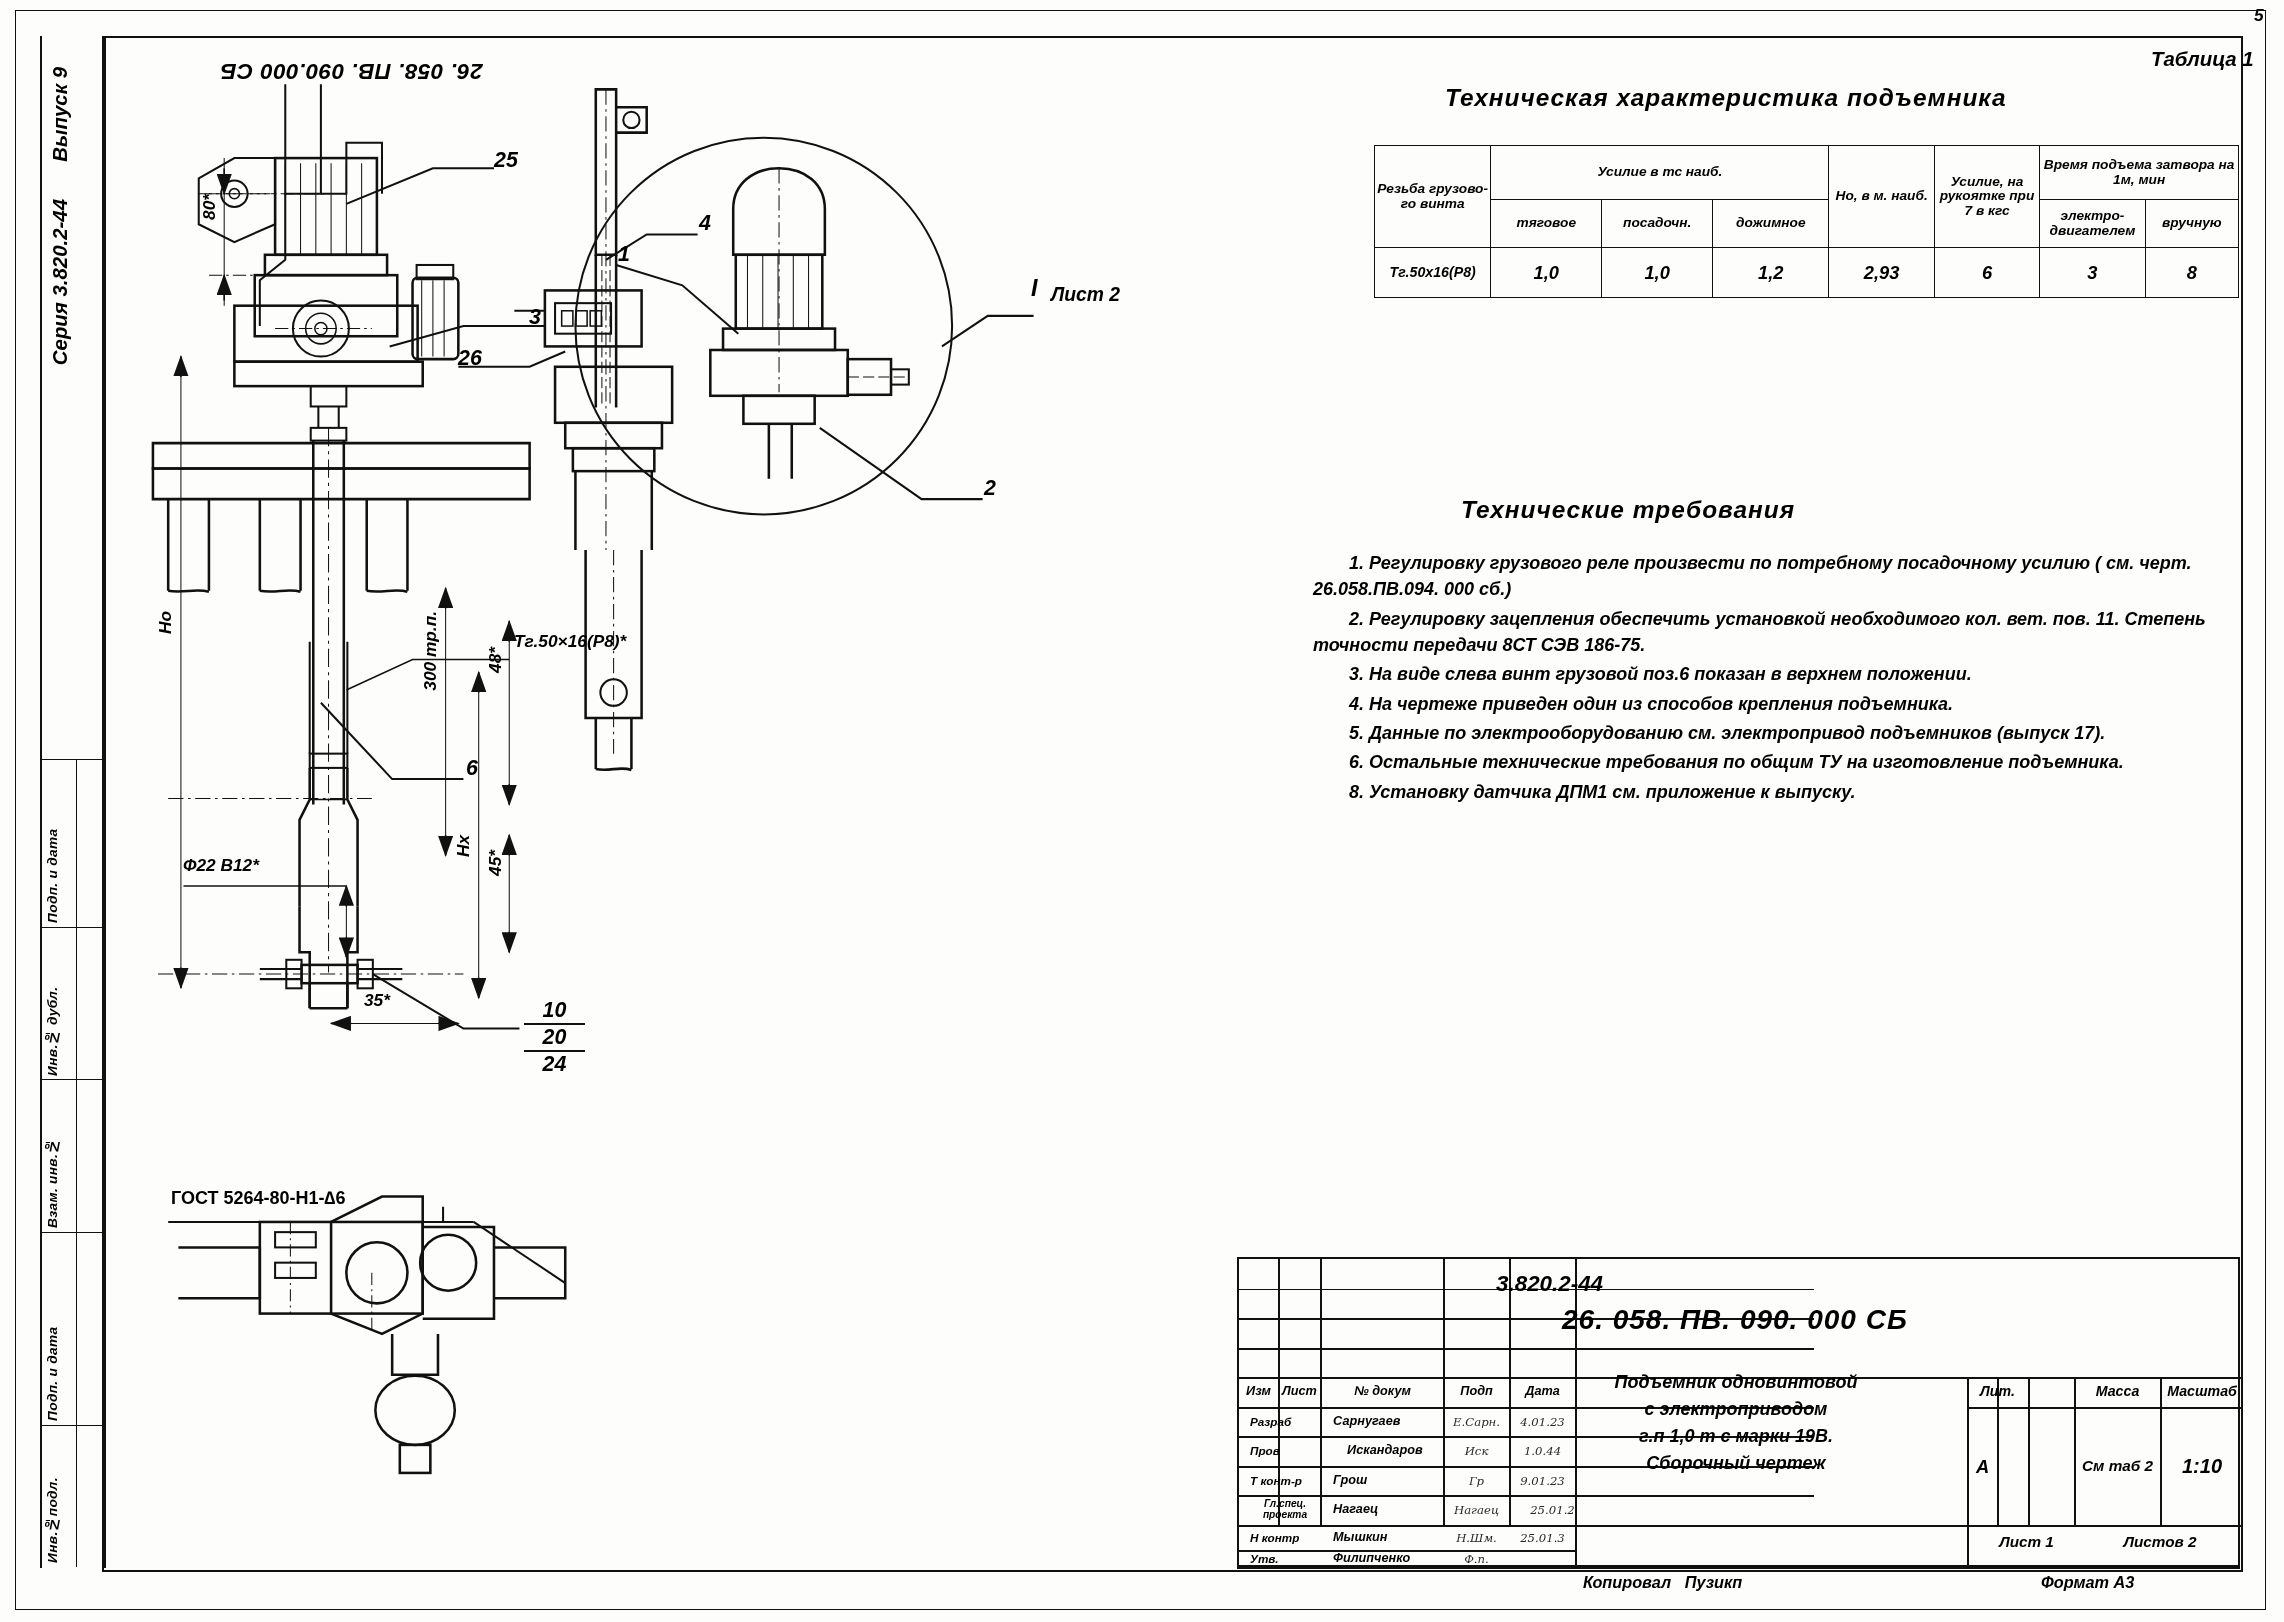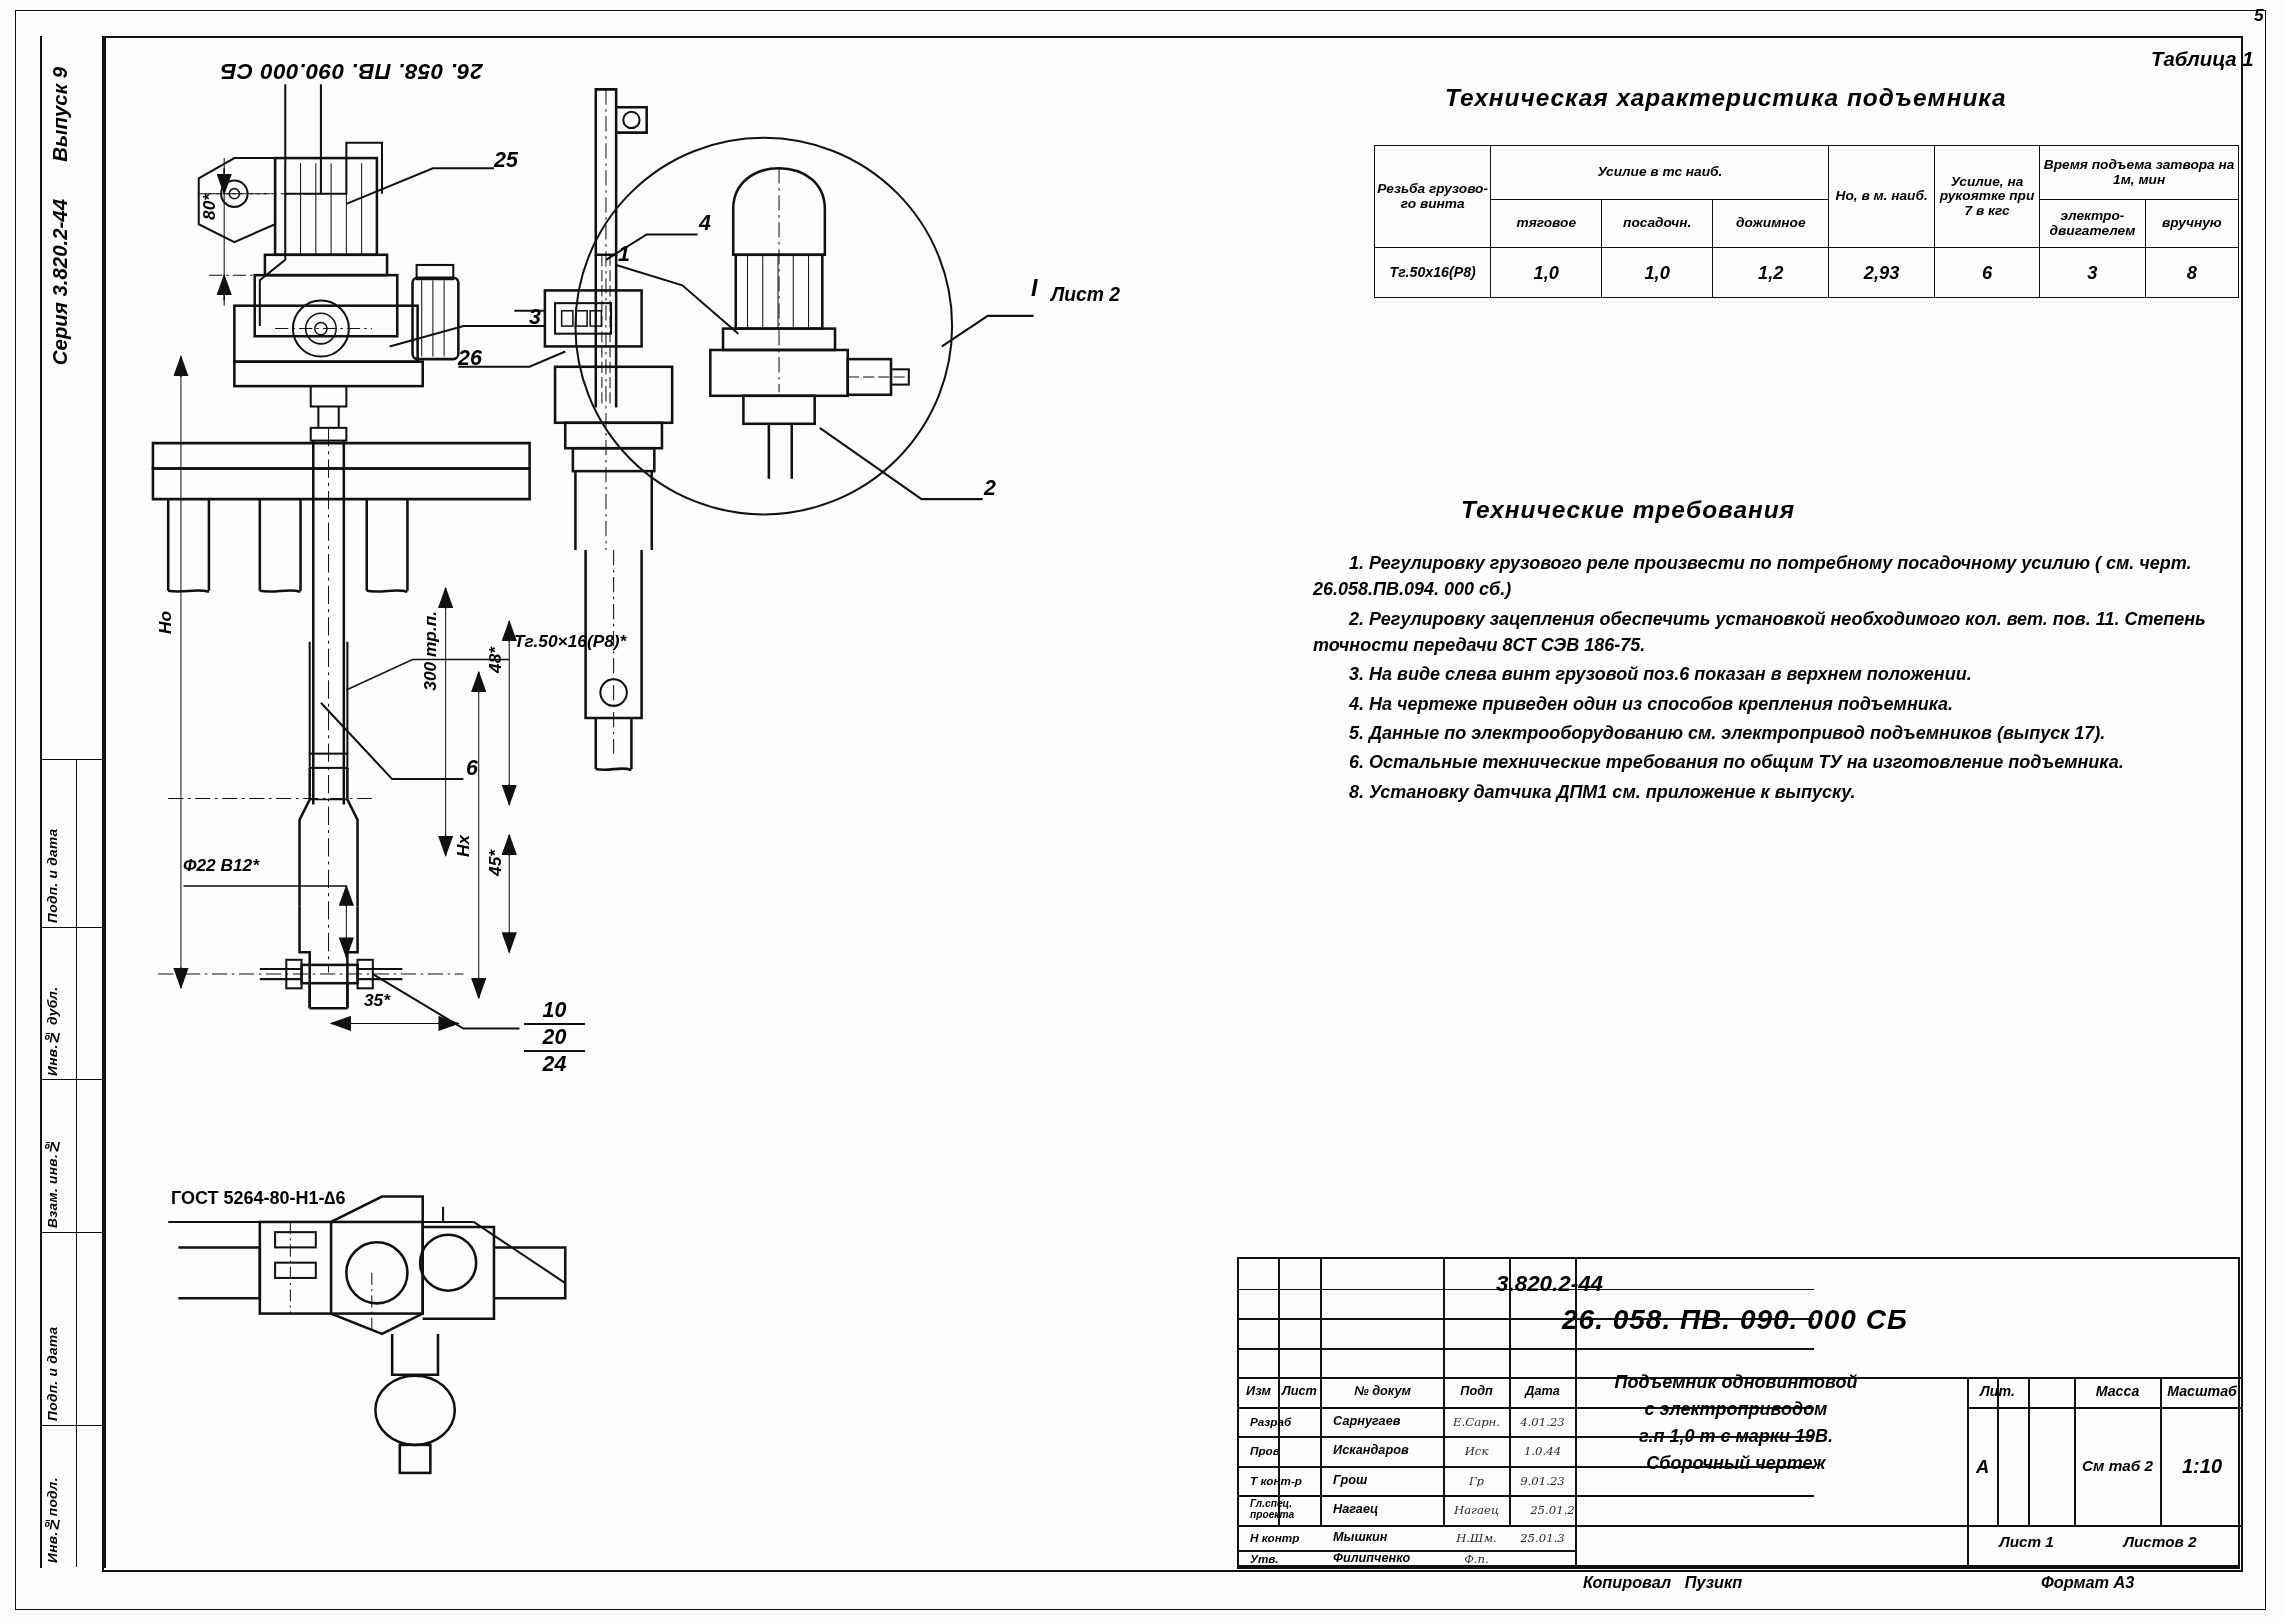--- a/index.html
+++ b/index.html
@@ -48,21 +48,21 @@
   
   #tr-title{position:absolute;left:1461px;top:496px;font-size:24.4px;font-weight:bold;font-style:italic;letter-spacing:1px;}
   #tr-list{position:absolute;left:1313px;top:550px;width:931px;}
   #tr-list .item{font-size:18px;font-weight:bold;font-style:italic;line-height:1.46;
      margin-bottom:3.1px;text-indent:36px;}
 
   
   #stamp{position:absolute;left:1237px;top:1257px;width:1003px;height:310px;border:2px solid #111;box-sizing:border-box;}
   #stamp .ln{position:absolute;background:#111;}
   .scell{position:absolute;box-sizing:border-box;font-size:12.7px;font-weight:bold;font-style:italic;
-     display:flex;align-items:center;justify-content:center;line-height:1.05;}
+     display:flex;align-items:center;justify-content:center;text-align:center;line-height:1.05;}
   .scell.left{justify-content:flex-start;padding-left:11px;}
   .sig{font-family:"DejaVu Serif",serif;font-style:italic;font-weight:normal;font-size:11.7px;opacity:.85;}
 
   #stamp-code1{position:absolute;left:1496px;top:1271px;font-size:22.4px;font-weight:bold;font-style:italic;}
   #stamp-code2{position:absolute;left:1562px;top:1304px;font-size:28px;font-weight:bold;font-style:italic;letter-spacing:1px;}
   #stamp-name{position:absolute;left:1517px;top:1369px;width:438px;font-size:18px;font-weight:bold;font-style:italic;
      line-height:1.5;text-align:center;}
 
   
   #footer-copy{position:absolute;left:1583px;top:1573px;font-size:16.3px;font-weight:bold;font-style:italic;}
@@ -189,21 +189,21 @@
     <div class="scell" style="left:83px;top:118px;width:121px;height:29.5px;">№ докум</div>
     <div class="scell" style="left:205px;top:118px;width:65px;height:29.5px;">Подп</div>
     <div class="scell" style="left:271px;top:118px;width:65px;height:29.5px;">Дата</div>
 
     <div class="scell left" style="left:0;top:148px;width:81px;height:29.5px;font-size:11.7px;">Разраб</div>
     <div class="scell left" style="left:83px;top:148px;width:121px;height:29.5px;">Сарнугаев</div>
     <div class="scell sig" style="left:205px;top:148px;width:65px;height:29.5px;">Е.Сарн.</div>
     <div class="scell sig" style="left:271px;top:148px;width:65px;height:29.5px;">4.01.23</div>
 
     <div class="scell left" style="left:0;top:177px;width:81px;height:29.5px;font-size:11.7px;">Пров</div>
-    <div class="scell left" style="left:83px;top:177px;width:107px;height:29.5px;">Искандаров</div>
+    <div class="scell left" style="left:97px;top:177px;width:107px;height:29.5px;">Искандаров</div>
     <div class="scell sig" style="left:205px;top:177px;width:65px;height:29.5px;">Иск</div>
     <div class="scell sig" style="left:271px;top:177px;width:65px;height:29.5px;">1.0.44</div>
 
     <div class="scell left" style="left:0;top:207px;width:81px;height:29.5px;font-size:11.7px;">Т конт-р</div>
     <div class="scell left" style="left:83px;top:207px;width:121px;height:29.5px;">Грош</div>
     <div class="scell sig" style="left:205px;top:207px;width:65px;height:29.5px;">Гр</div>
     <div class="scell sig" style="left:271px;top:207px;width:65px;height:29.5px;">9.01.23</div>
 
     <div class="scell left" style="left:0;top:236px;width:81px;height:29px;font-size:10.2px;">Гл.спец. проекта</div>
     <div class="scell left" style="left:83px;top:236px;width:121px;height:29.5px;">Нагаец</div>

